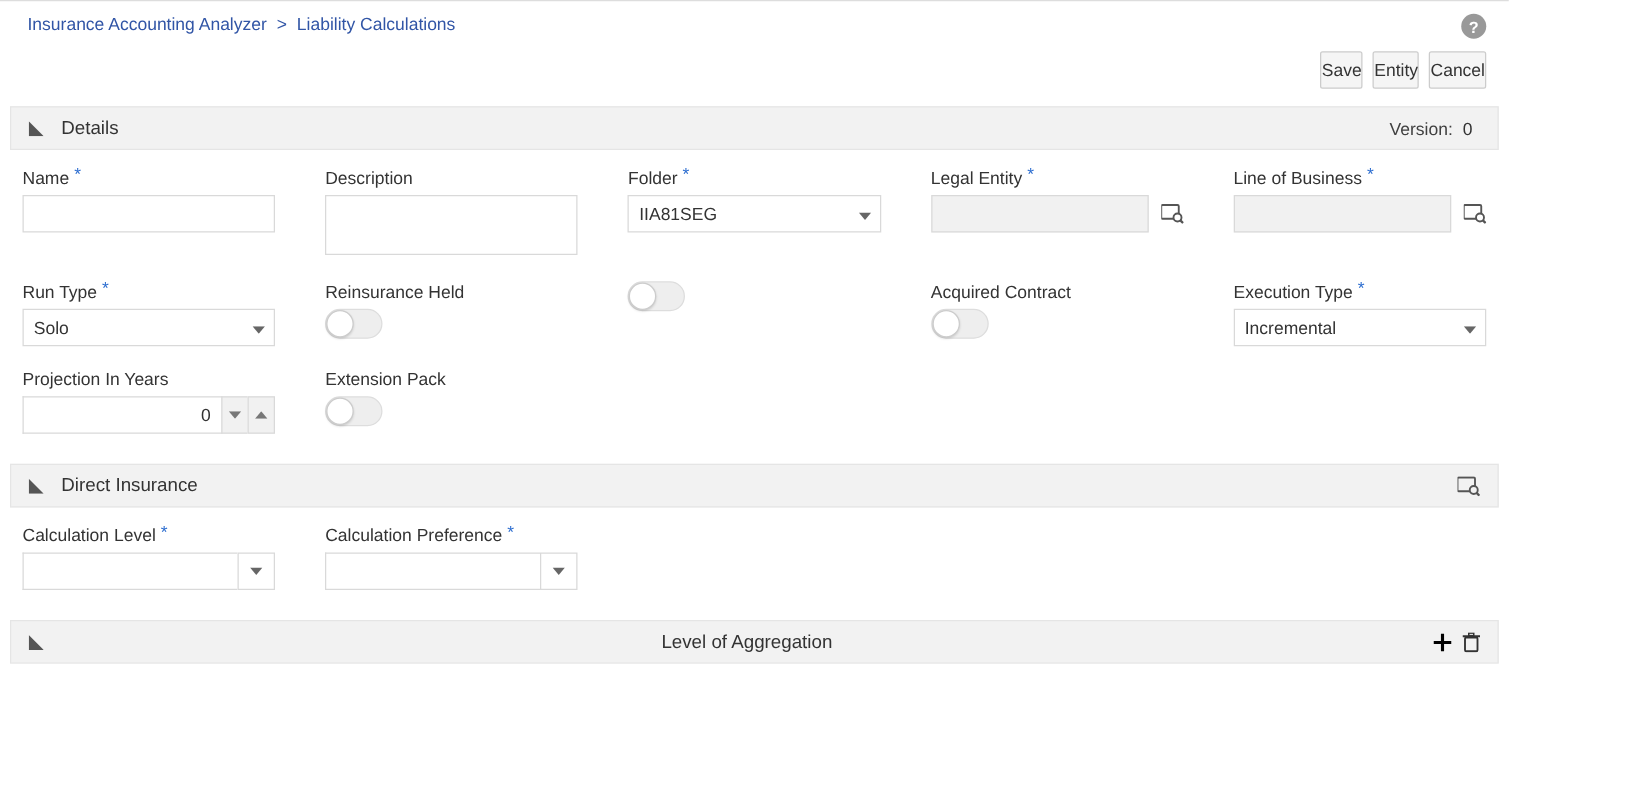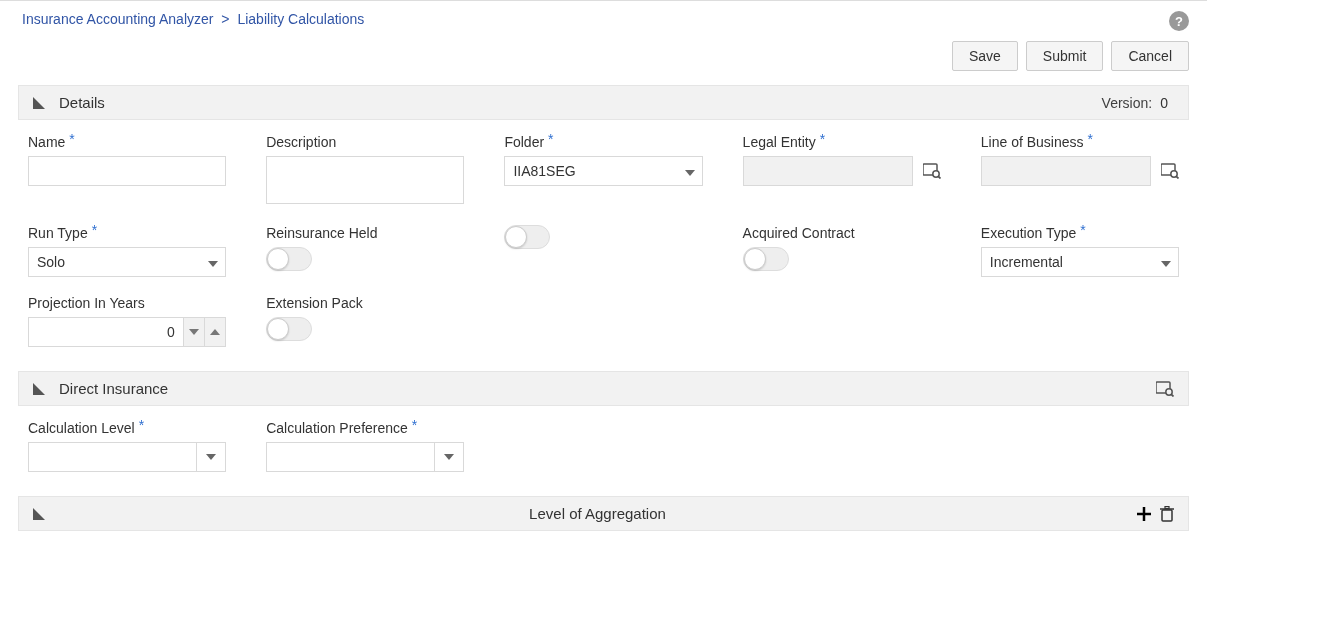--- a/index.html
+++ b/index.html
@@ -40,28 +40,28 @@
   }
   .button-row {
     display: flex;
     justify-content: flex-end;
     gap: 8px;
     padding: 10px 18px 14px 0;
   }
   .btn {
     background: #f5f5f5;
     border: 1px solid #ccc;
-    padding: 6px 16px;
+    padding: 6px 0;
     font-size: 14px;
     color: #333;
     cursor: pointer;
     border-radius: 2px;
   }
 
-  .content { padding: 0 18px; }
+  .content { padding: 0 8px; }
 
   .section-header {
     background: #f2f2f2;
     border: 1px solid #e5e5e5;
     display: flex;
     align-items: center;
     padding: 8px 14px;
     margin-bottom: 14px;
   }
   .section-header .collapse-icon svg { display: block; }
@@ -202,21 +202,21 @@
     <div class="breadcrumb">
       <span>Insurance Accounting Analyzer</span>
       <span class="sep">&gt;</span>
       <span>Liability Calculations</span>
     </div>
     <div class="help-icon">?</div>
   </div>
 
   <div class="button-row">
     <button class="btn">Save</button>
-    <button class="btn">Submit</button>
+    <button class="btn">Entity</button>
     <button class="btn">Cancel</button>
   </div>
 
   <div class="content">
 
     <div class="section-header">
       <span class="collapse-icon">
         <svg width="12" height="12" viewBox="0 0 12 12">
             <polygon points="0,12 12,12 0,0" fill="#555"></polygon>
           </svg>

